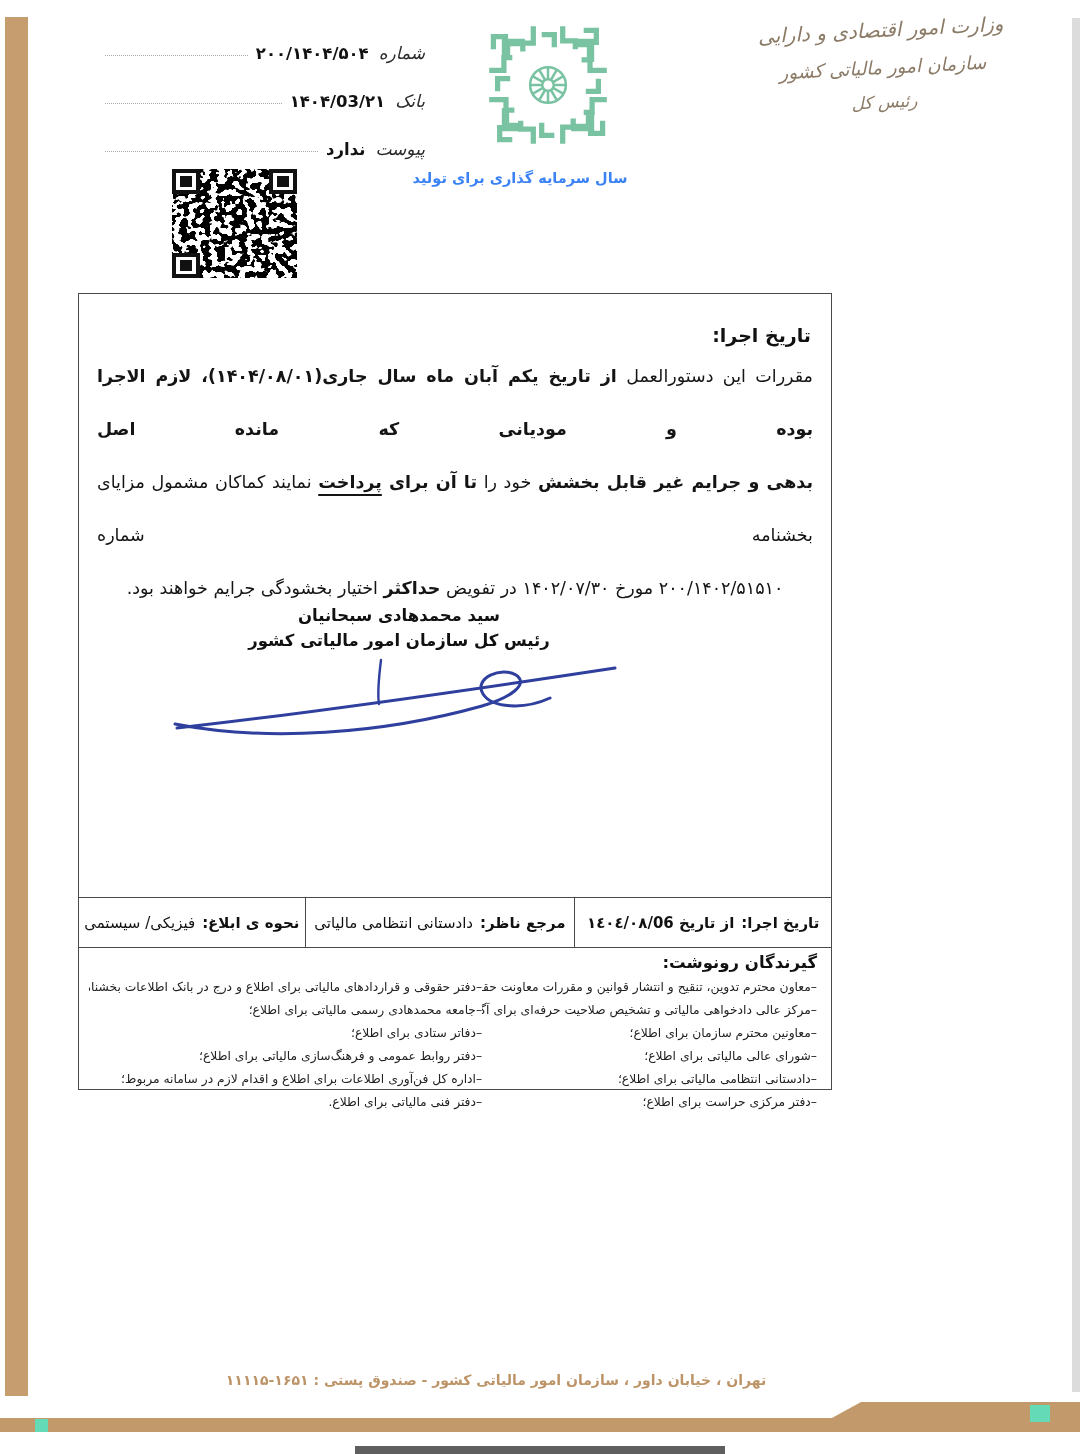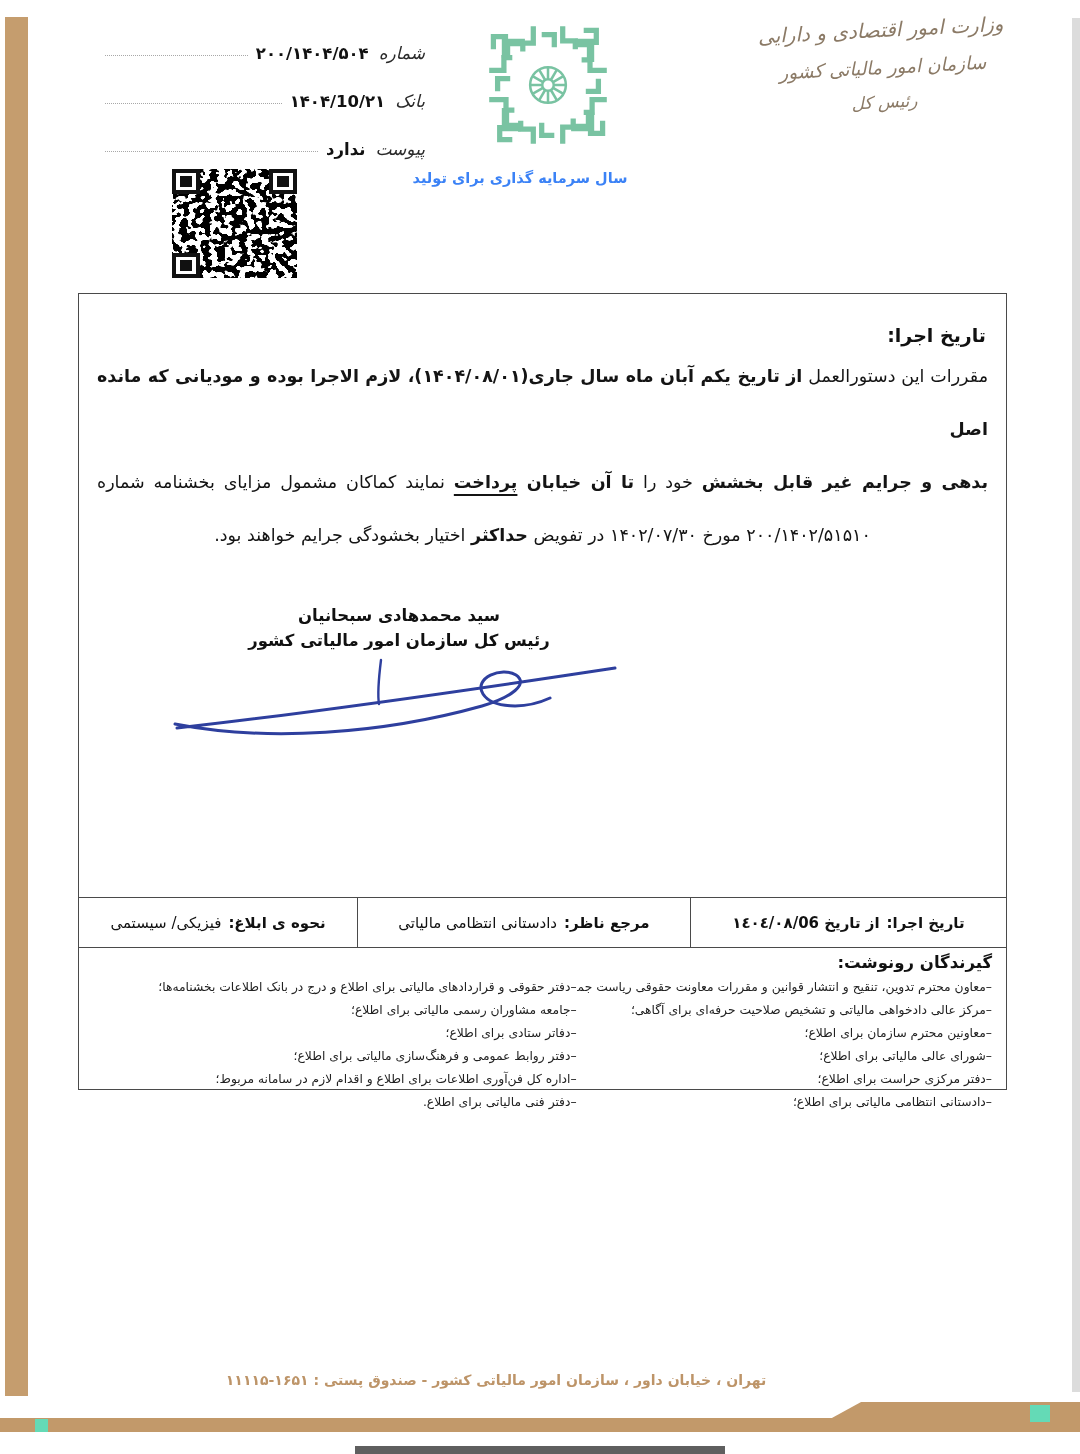--- a/index.html
+++ b/index.html
@@ -33,21 +33,21 @@
   .meta-dots  { flex:1; border-bottom:1.5px dotted #a8a8a8; margin-bottom:7px; min-width:30px; }
 
   .logo-wrap { position:absolute; left:478px; top:22px; width:140px; height:126px; }
   .slogan { position:absolute; left:350px; top:170px; width:340px; text-align:center;
             font-weight:bold; font-size:14.5px; color:#3b82f6; }
 
   .qr-wrap { position:absolute; left:168px; top:166px; width:133px; height:115px; }
   .qr-wrap svg { width:100%; height:100%; }
 
   
-  .main-box { position:absolute; left:78px; top:293px; width:929px; height:797px;
+  .main-box { position:absolute; left:78px; top:293px; width:754px; height:797px;
               border:1.5px solid #4a4a4a; background:#fff; }
   .section-body { position:relative; height:574px; border-bottom:1.5px solid #4a4a4a; direction:rtl; }
   .box-heading { margin:30px 20px 0 0; text-align:right; font-weight:bold; font-size:19px; color:#111; }
   .paragraph { margin:4px 18px 0 18px; font-size:17.5px; line-height:53px; color:#141414; direction:rtl; }
   .pline { text-align:justify; text-align-last:justify; }
   .pline-last { text-align:center; }
   .b { font-weight:bold; }
   .u { text-decoration:underline; text-underline-offset:6px; text-decoration-thickness:1.5px; }
 
   .sig-block { position:absolute; top:282px; left:100px; width:440px; text-align:center; direction:rtl; }
@@ -92,21 +92,21 @@
   </div>
 
   <div class="meta">
     <div class="meta-row">
       <span class="meta-label">شماره</span>
       <span class="meta-value">۲۰۰/۱۴۰۴/۵۰۴</span>
       <span class="meta-dots"></span>
     </div>
     <div class="meta-row">
       <span class="meta-label">بانک</span>
-      <span class="meta-value">۱۴۰۴/10/۲۱</span>
+      <span class="meta-value">۱۴۰۴/03/۲۱</span>
       <span class="meta-dots"></span>
     </div>
     <div class="meta-row">
       <span class="meta-label">پیوست</span>
       <span class="meta-value">ندارد</span>
       <span class="meta-dots"></span>
     </div>
   </div>
 
   <div class="logo-wrap">
@@ -172,21 +172,21 @@
 
   <div class="main-box">
 
     <div class="section-body">
       <div class="box-heading">تاریخ اجرا:</div>
       <div class="paragraph">
         <div class="pline">
           <span>مقررات این دستورالعمل </span><span class="b">از تاریخ یکم آبان ماه سال جاری</span><span class="b">(۱۴۰۴/۰۸/۰۱)، لازم الاجرا بوده و مودیانی که </span><span class="b">مانده اصل</span>
         </div>
         <div class="pline">
-          <span class="b">بدهی و جرایم غیر قابل بخشش</span><span> خود را </span><span class="b">تا آن خیابان </span><span class="b u">پرداخت</span><span> نمایند کماکان مشمول مزایای بخشنامه شماره</span>
+          <span class="b">بدهی و جرایم غیر قابل بخشش</span><span> خود را </span><span class="b">تا آن برای </span><span class="b u">پرداخت</span><span> نمایند کماکان مشمول مزایای بخشنامه شماره</span>
         </div>
         <div class="pline-last">
           <span>۲۰۰/۱۴۰۲/۵۱۵۱۰ مورخ ۱۴۰۲/۰۷/۳۰ در تفویض </span><span class="b">حداکثر</span><span> اختیار بخشودگی جرایم خواهند بود.</span>
         </div>
       </div>
 
       <div class="sig-block">
         <div class="sig-name">سید محمدهادی سبحانیان</div>
         <div class="sig-title">رئیس کل سازمان امور مالیاتی کشور</div>
       </div>
@@ -213,26 +213,26 @@
     </div>
 
     <div class="section-recip">
       <div class="recip-heading">گیرندگان رونوشت:</div>
       <div class="recip-cols">
         <div class="recip-col-right">
           <div class="recip-item">–معاون محترم تدوین، تنقیح و انتشار قوانین و مقررات معاونت حقوقی ریاست جمهوری برای استحضار؛</div>
           <div class="recip-item">–مرکز عالی دادخواهی مالیاتی و تشخیص صلاحیت حرفه‌ای برای آگاهی؛</div>
           <div class="recip-item">–معاونین محترم سازمان برای اطلاع؛</div>
           <div class="recip-item">–شورای عالی مالیاتی برای اطلاع؛</div>
+          <div class="recip-item">–دادستانی انتظامی مالیاتی برای اطلاع؛</div>
           <div class="recip-item">–دفتر مرکزی حراست برای اطلاع؛</div>
-          <div class="recip-item">–دادستانی انتظامی مالیاتی برای اطلاع؛</div>
         </div>
         <div class="recip-col-left">
           <div class="recip-item">–دفتر حقوقی و قراردادهای مالیاتی برای اطلاع و درج در بانک اطلاعات بخشنامه‌ها؛</div>
-          <div class="recip-item">–جامعه مشاوران رسمی مالیاتی برای اطلاع؛</div>
+          <div class="recip-item">–جامعه محمدهادی رسمی مالیاتی برای اطلاع؛</div>
           <div class="recip-item">–دفاتر ستادی برای اطلاع؛</div>
           <div class="recip-item">–دفتر روابط عمومی و فرهنگ‌سازی مالیاتی برای اطلاع؛</div>
           <div class="recip-item">–اداره کل فن‌آوری اطلاعات برای اطلاع و اقدام لازم در سامانه مربوط؛</div>
           <div class="recip-item">–دفتر فنی مالیاتی برای اطلاع.</div>
         </div>
       </div>
     </div>
   </div>
 
   <div class="bottom-band"></div>

